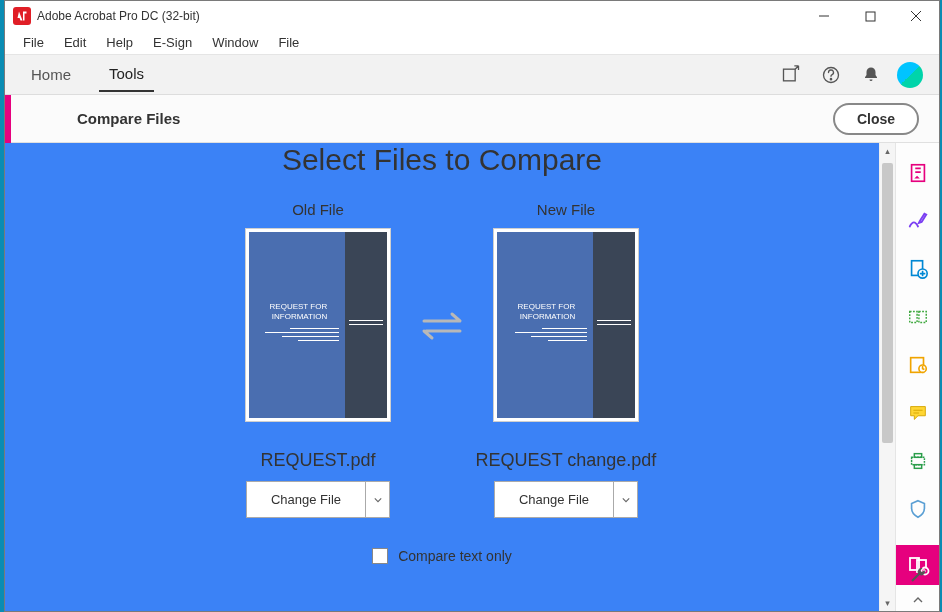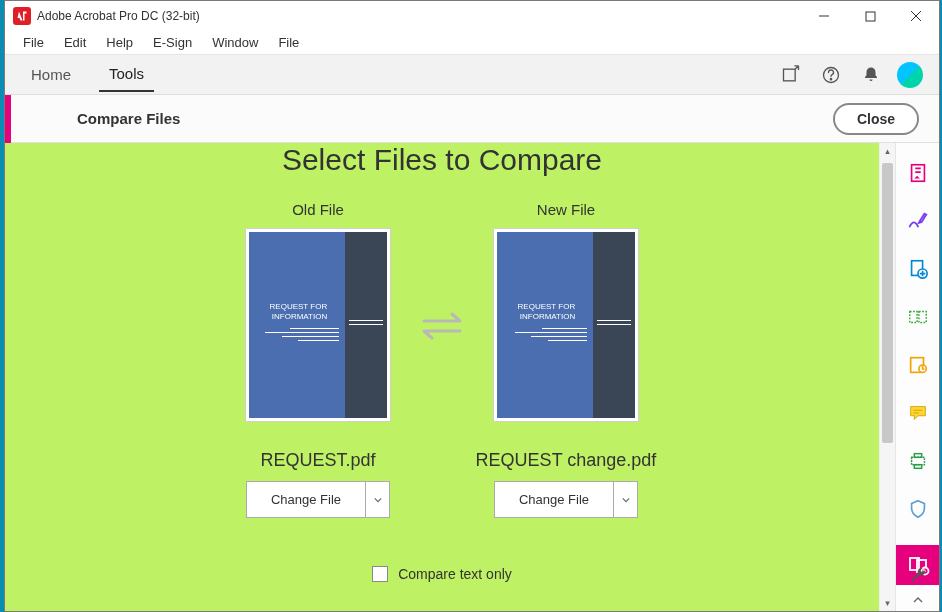--- a/index.html
+++ b/index.html
@@ -1,18 +1,18 @@
 <!DOCTYPE html>
 <html><head>
 <meta charset="utf-8">
 <style>
 * { box-sizing: border-box; margin: 0; padding: 0; font-family: "Segoe UI", Arial, sans-serif; }
 html, body { width: 942px; height: 612px; overflow: hidden; background: #0a8cb3; }
 
-.window { position: absolute; left: 4px; top: 0; width: 936px; height: 612px; background: #bef264; border: 1px solid #7a7a7a; display: flex; flex-direction: column; }
+.window { position: absolute; left: 4px; top: 0; width: 936px; height: 612px; background: #3b82f6; border: 1px solid #7a7a7a; display: flex; flex-direction: column; }
 
 
 .titlebar { height: 30px; display: flex; align-items: center; background: #fff; }
 .app-icon { width: 18px; height: 18px; margin: 0 6px 0 8px; background: #e01e26; border-radius: 3px; display: flex; align-items: center; justify-content: center; }
 .app-icon svg { width: 12px; height: 12px; }
 .title-text { font-size: 12px; color: #333; flex: 1; }
 .win-controls { display: flex; }
 .win-btn { width: 46px; height: 30px; display: flex; align-items: center; justify-content: center; color: #333; }
 
 
@@ -64,21 +64,21 @@
 .trl { height:1px; background:#fff; }
 
 .filename { font-size: 18px; color: #333; margin-top: 28px; }
 .change-file { display: flex; margin-top: 10px; }
 .change-file-btn { border: 1px solid #aaa; background: #fff; font-size: 13px; color: #333; padding: 10px 24px; cursor: pointer; }
 .change-file-dd { border: 1px solid #aaa; border-left: none; background: #fff; width: 24px; display: flex; align-items: center; justify-content: center; cursor: pointer; color: #666; }
 
 .swap-col { display: flex; align-items: center; height: 194px; margin-top: 30px; }
 .swap-icon { color: #b8b8b8; }
 
-.compare-text-row { display: flex; justify-content: center; align-items: center; margin-top: 48px; gap: 10px; }
+.compare-text-row { display: flex; justify-content: center; align-items: center; margin-top: 30px; gap: 10px; }
 .checkbox { width: 16px; height: 16px; border: 1px solid #888; background: #fff; }
 .compare-text-label { font-size: 14px; color: #333; }
 </style>
 </head>
 <body>
 
 <div class="window">
 
   <div class="titlebar">
     <div class="app-icon">

